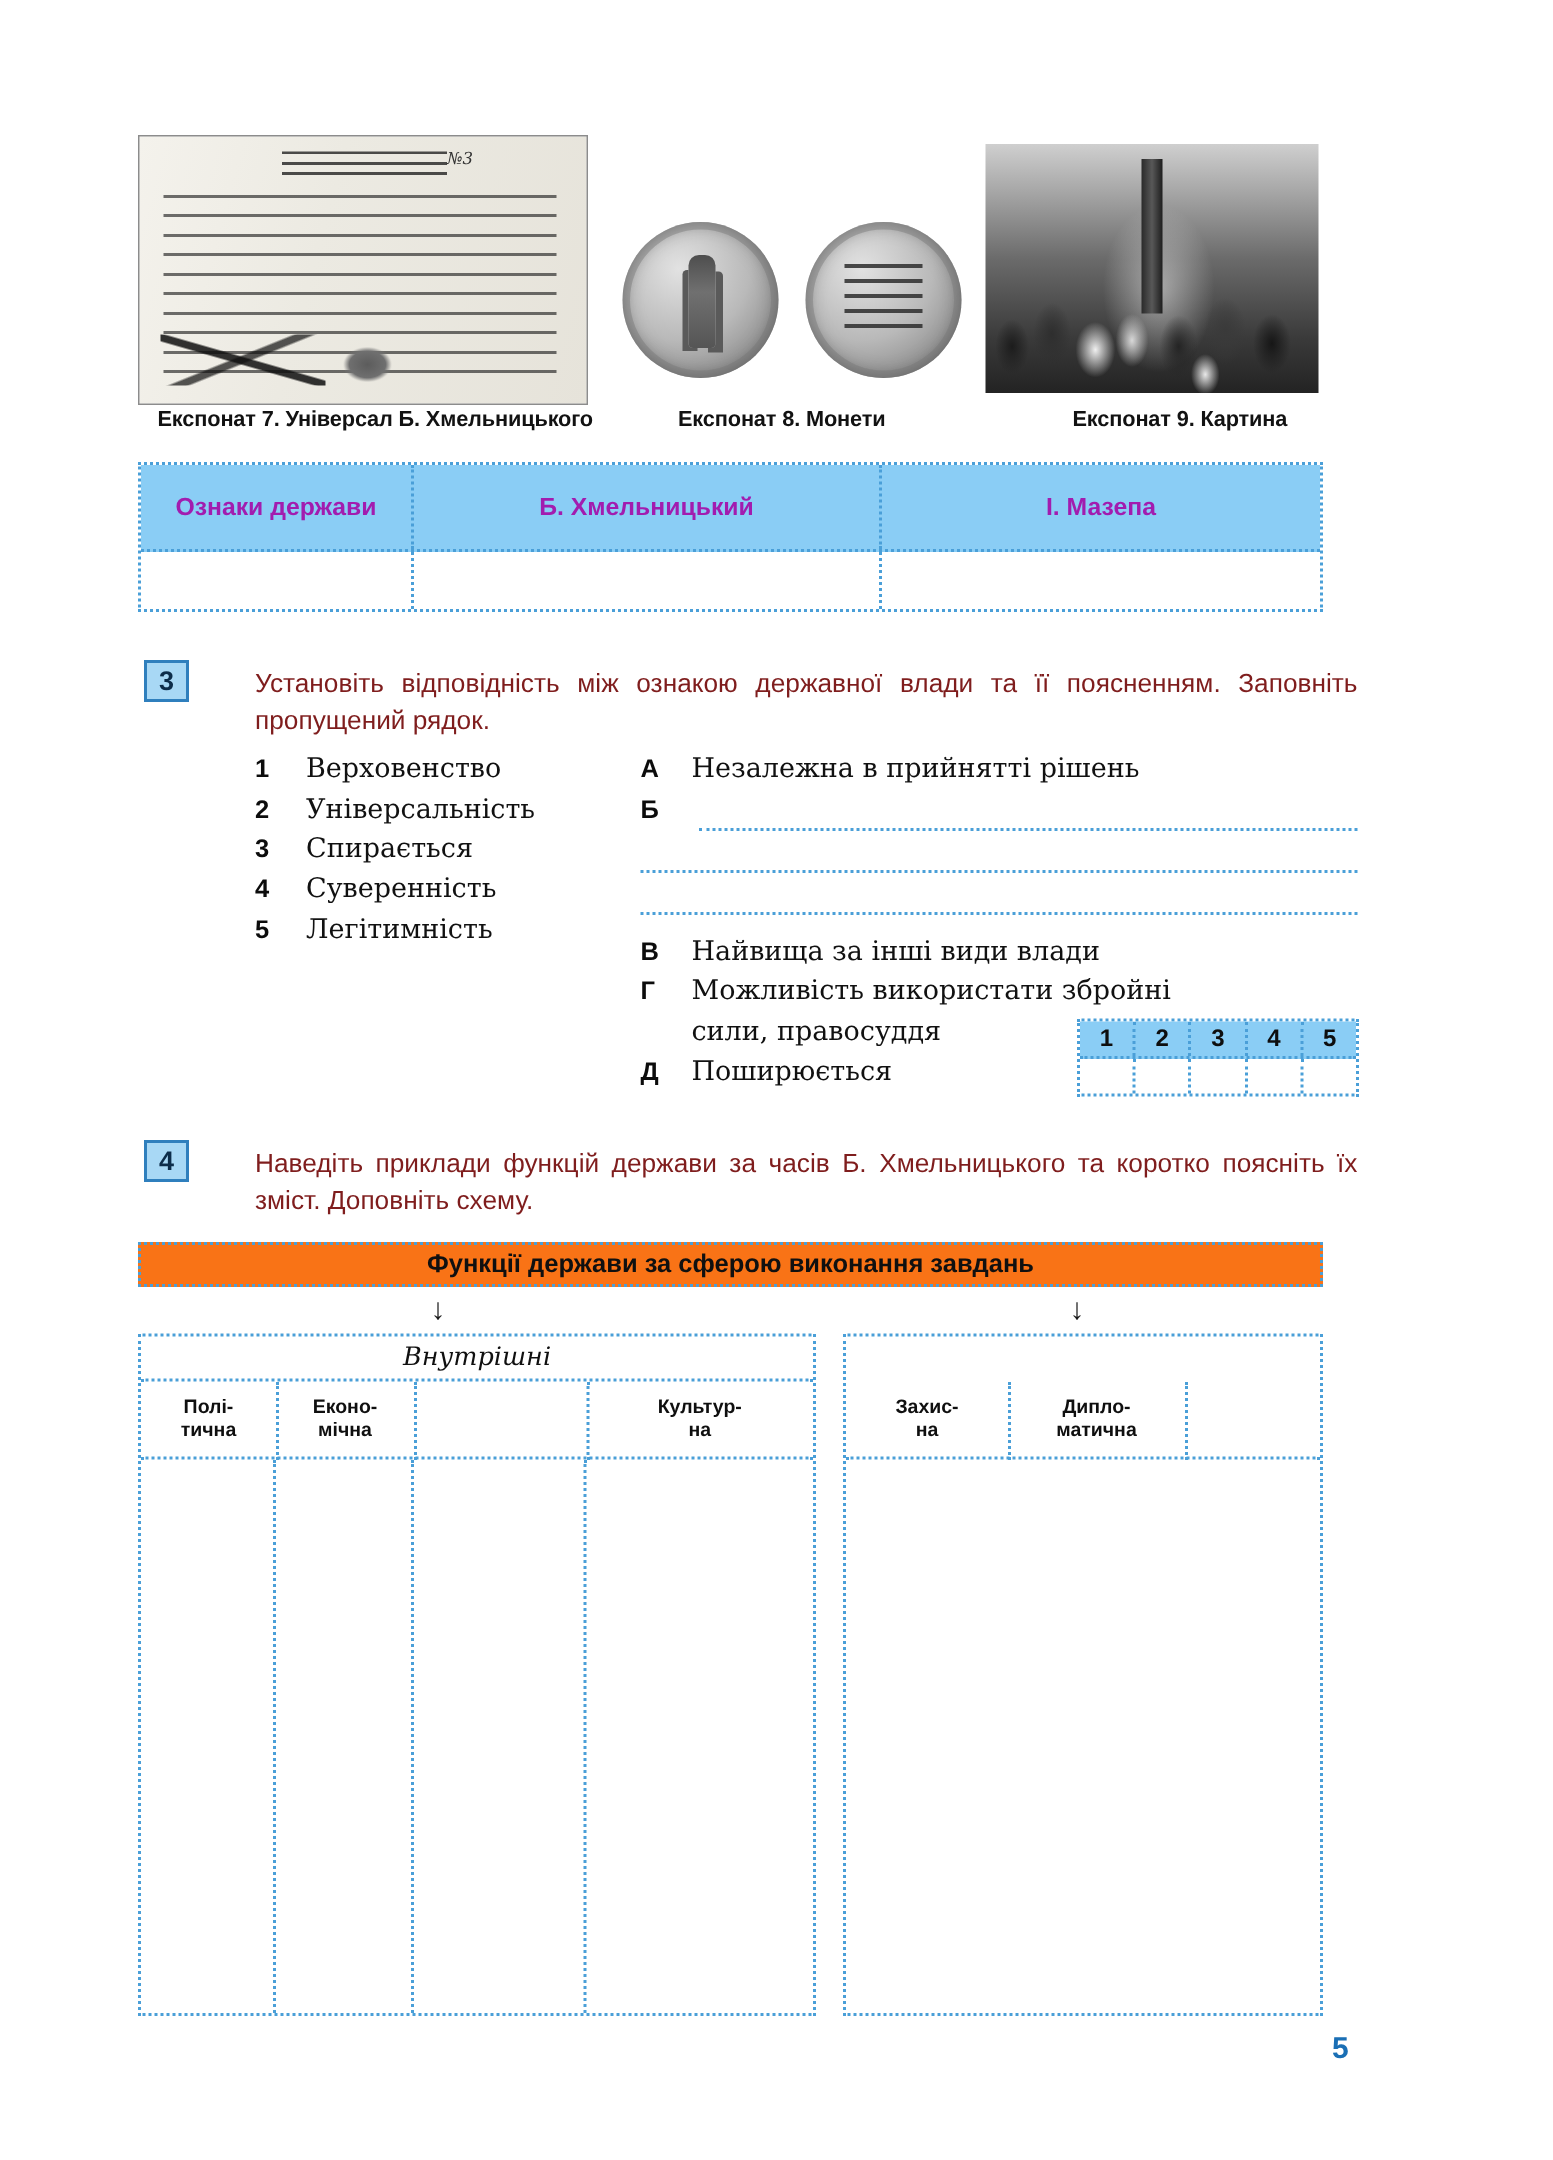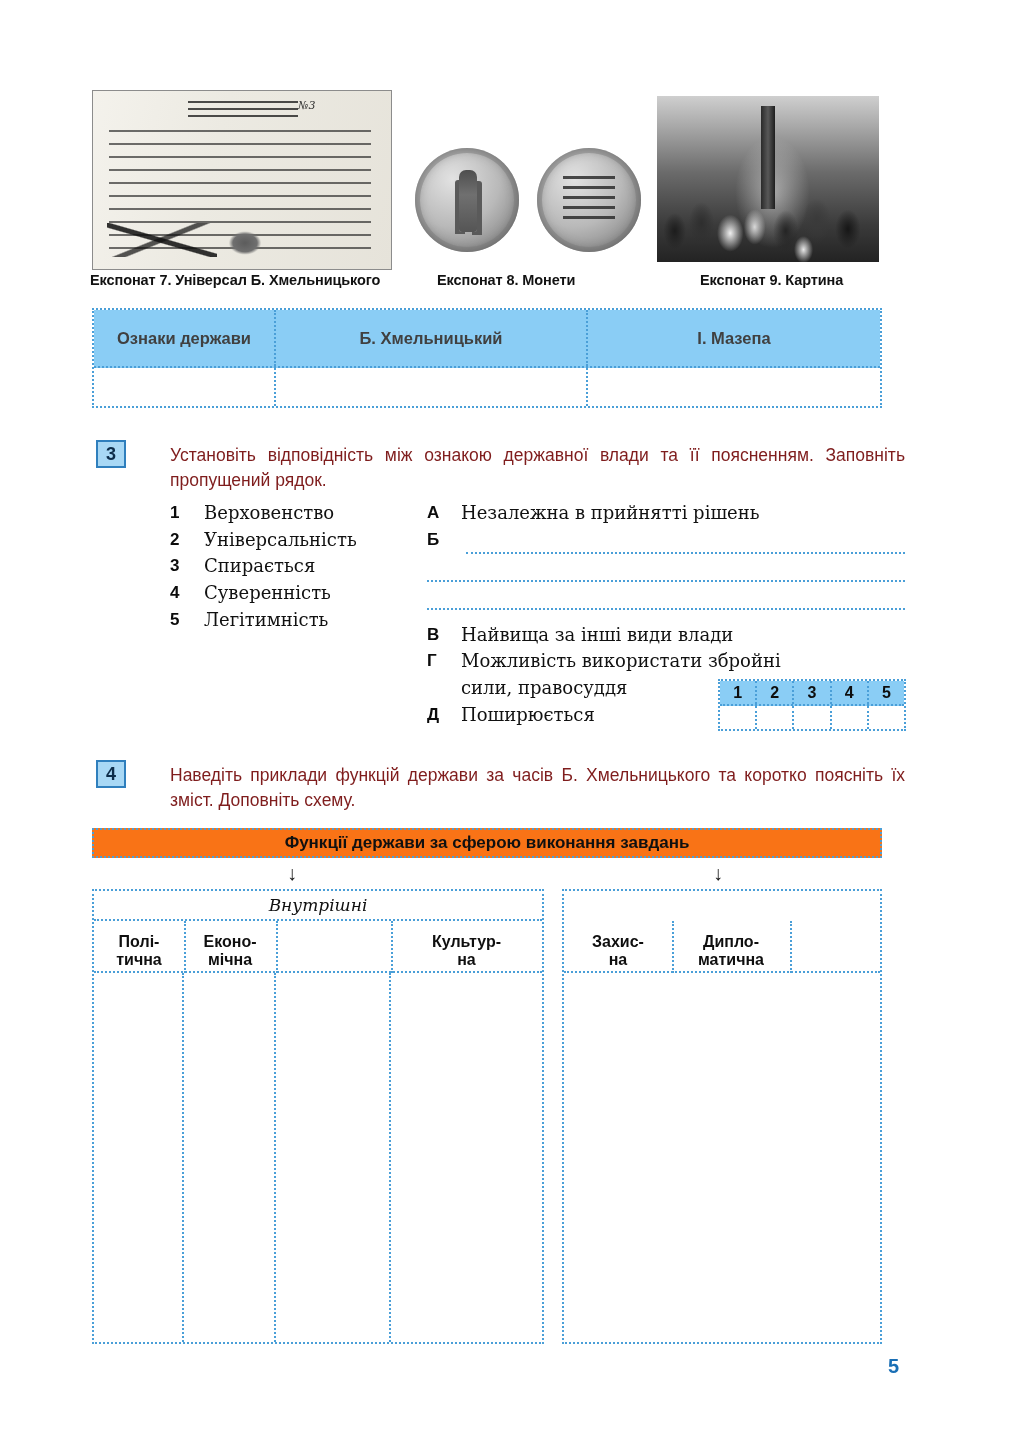--- a/index.html
+++ b/index.html
@@ -155,20 +155,21 @@
   }
 
   .caption {
     position: absolute;
     top: 272px;
     font-size: 14.5px;
     font-weight: bold;
     color: #121212;
     letter-spacing: -0.1px;
     white-space: nowrap;
+    margin-left: 15px;
   }
   .cap1 { left: 90px; }
   .cap2 { left: 437px; }
   .cap3 { left: 700px; }
 
   
   .cmp-table {
     position: absolute;
     left: 92px;
     top: 308px;
@@ -189,21 +190,21 @@
     position: absolute;
     top: 0;
     height: 100%;
     display: flex;
     align-items: center;
     justify-content: center;
     text-align: center;
     font-size: 16.5px;
     font-weight: bold;
     line-height: 1.15;
-    color: #404040;
+    color: #a21caf;
     box-sizing: border-box;
   }
   .cmp-c1 { left: 0px;   width: 180px; }
   .cmp-c2 { left: 180px; width: 312px; border-left: 2px dotted #4a9fd8; }
   .cmp-c3 { left: 492px; width: 294px; border-left: 2px dotted #4a9fd8; }
   .cmp-body-div {
     position: absolute;
     top: 58px;
     height: 38px;
     width: 0;
@@ -364,28 +365,28 @@
   .sec-head {
     position: absolute;
     left: 0; right: 0;
     top: 30px;
     height: 52px;
     border-bottom: 2px dotted #4a9fd8;
     box-sizing: border-box;
   }
   .sub {
     position: absolute;
-    top: 12px;
+    top: 0;
     height: 100%;
     box-sizing: border-box;
     display: flex;
-    align-items: flex-start;
+    align-items: center;
     justify-content: center;
     text-align: center;
-    font-size: 16px;
+    font-size: 13px;
     font-weight: bold;
     line-height: 1.12;
     color: #0f0f0f;
   }
   .vdiv {
     position: absolute;
     width: 0;
     border-left: 2px dotted #4a9fd8;
   }
 

